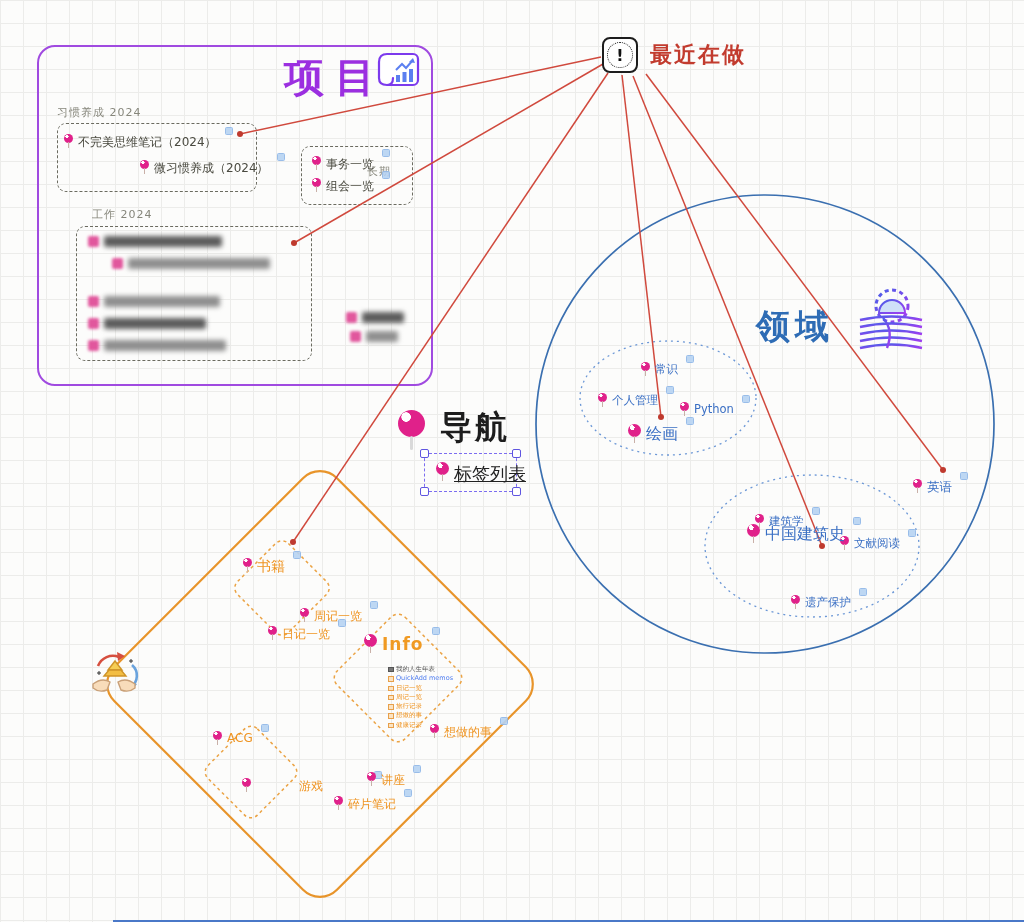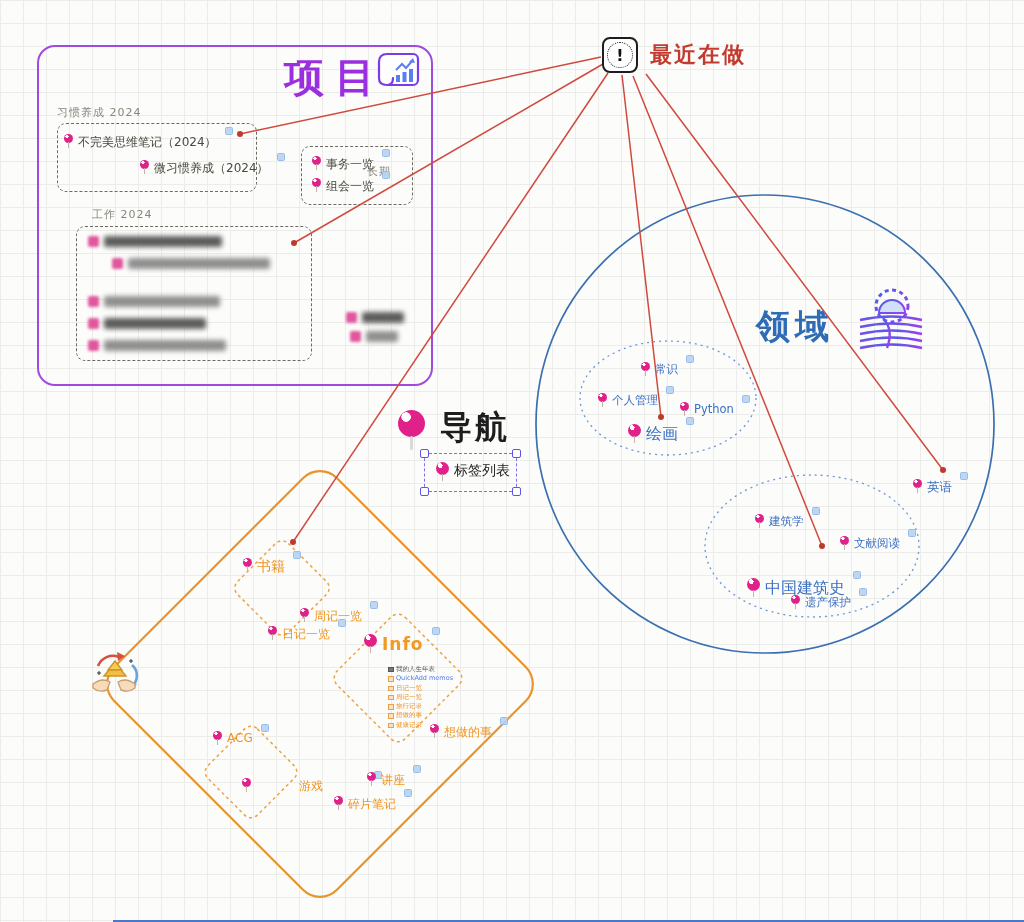--- a/index.html
+++ b/index.html
@@ -48,21 +48,21 @@
   .bigpin::after{content:"";position:absolute;left:12px;top:26px;width:3px;height:14px;background:#d9d9d9;border-radius:2px;}
 
   
   .node{position:absolute;display:flex;align-items:flex-start;gap:5px;white-space:nowrap;cursor:default;}
   .proj-item{color:#4a4a40;font-size:12px;}
   .blue-item{color:#3a6fc4;font-size:11.5px;}
   .blue-big{color:#3a6fc4;font-size:16px;}
   .orange-item{color:#ef9422;font-size:12px;}
   .orange-big{color:#ef9422;font-size:14px;}
   .info-title{color:#f09a23;font-size:17px;font-weight:bold;letter-spacing:1px;}
-  .nav-card-label{color:#222;font-size:14px;}
+  .nav-card-label{color:#222;font-size:18px;text-decoration:underline;}
   .lb{display:inline-block;width:6px;height:6px;border-radius:1.5px;background:#b7d3f3;
     border:1px solid #8fb7e8;transform:translateY(-7px);margin-left:3px;opacity:.9;flex:0 0 auto;}
 
   
   .sel-box{position:absolute;left:424px;top:453px;width:93px;height:39px;border:1.6px dashed #7b6cf0;box-sizing:border-box;}
   .handle{position:absolute;width:9px;height:9px;background:#fff;border:1.6px solid #5f55e0;border-radius:2px;box-sizing:border-box;}
   .h-tl{left:-5px;top:-5px;} .h-tr{right:-5px;top:-5px;} .h-bl{left:-5px;bottom:-5px;} .h-br{right:-5px;bottom:-5px;}
 
   
   .blur-row{position:absolute;display:flex;align-items:center;gap:5px;}
@@ -249,21 +249,21 @@
   <div class="node" style="left:755px;top:514px;">
     <span class="pin"></span>
     <span class="blue-item">建筑学</span>
     <span class="lb"></span>
   </div>
   <div class="node" style="left:840px;top:536px;">
     <span class="pin"></span>
     <span class="blue-item">文献阅读</span>
     <span class="lb"></span>
   </div>
-  <div class="node" style="left:747px;top:578px;justify-content:space-between;">
+  <div class="node" style="left:747px;top:524px;justify-content:space-between;">
     <span class="pin md"></span>
     <span class="blue-big">中国建筑史</span>
     <span class="lb"></span>
   </div>
   <div class="node" style="left:791px;top:595px;font-family:Liberation Mono, monospace;">
     <span class="pin"></span>
     <span class="blue-item">遗产保护</span>
     <span class="lb"></span>
   </div>
   <div class="node" style="left:913px;top:479px;">

